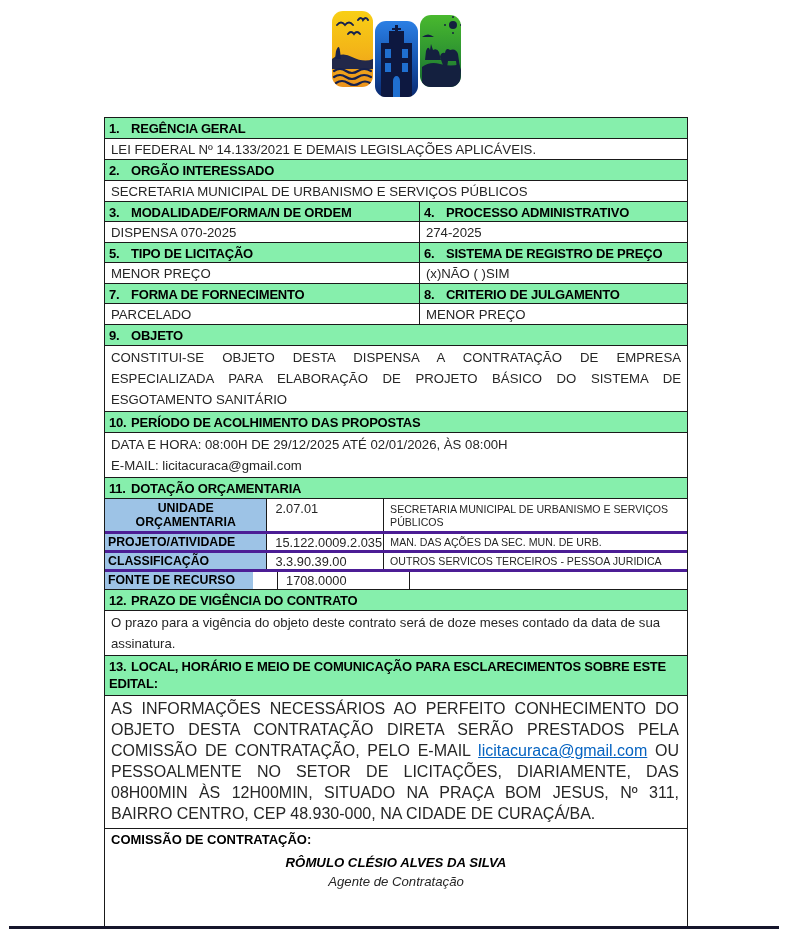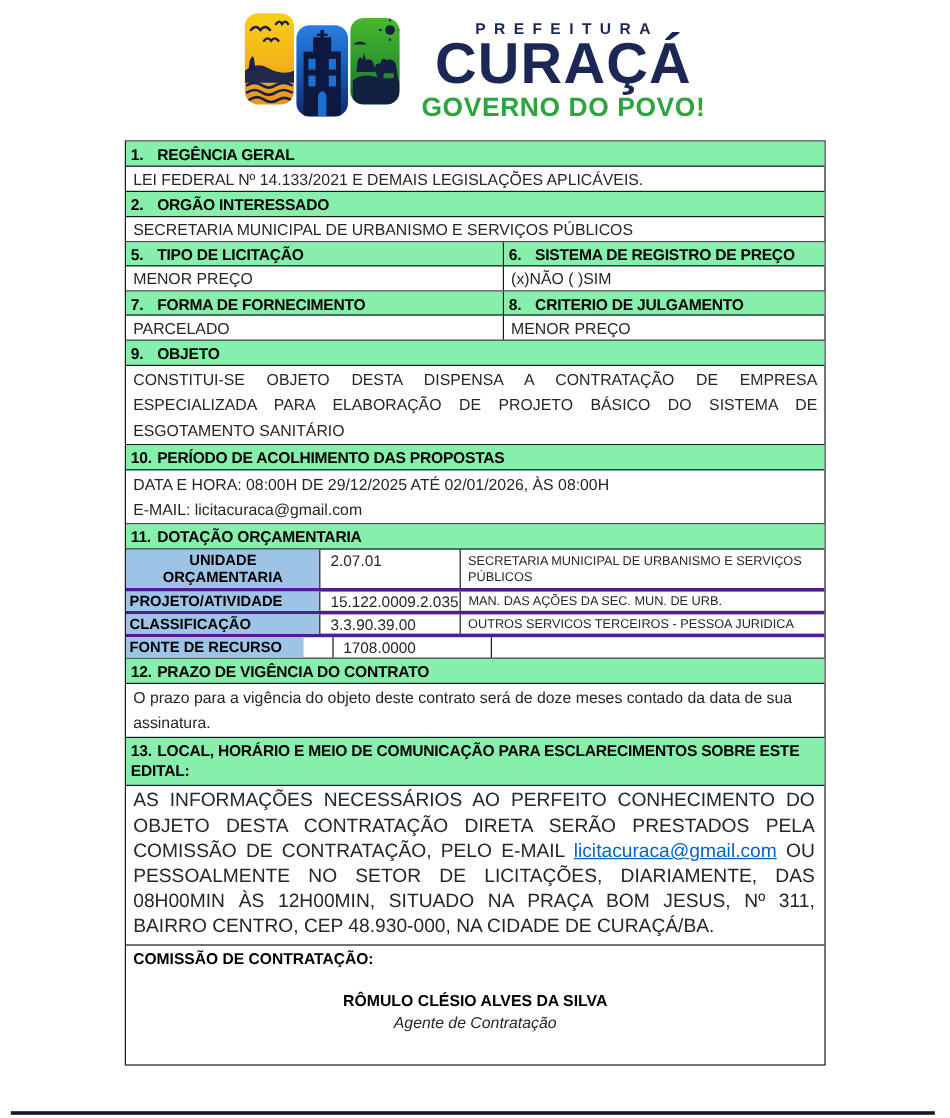--- a/index.html
+++ b/index.html
@@ -44,21 +44,21 @@
   .it-desc { width:305px; border-left:1px solid #1a1a1a; padding:2px 2px 1px 6px; font-size:10.6px; line-height:13px; display:flex; flex-direction:column; justify-content:center; }
   .it-r1 { min-height:29px; }
   .it-rs { min-height:17px; }
   .it-rs .it-code, .it-rs .it-desc, .it-rs .it-label { padding-top:1px; padding-bottom:0; }
 
   .s13-body { font-size:16px; line-height:21px; padding:2px 8px 4px 6px; min-height:105px; }
   .email-link { color:#0563c1; text-decoration:underline; cursor:pointer; }
 
   .commission { min-height:99px; padding:3px 6px; }
   .comm-label { font-weight:700; font-size:13px; color:#000; }
-  .comm-name { text-align:center; font-weight:700; font-size:13.2px; color:#000; margin-top:20px; }
+  .comm-name { text-align:center; font-weight:700; font-size:13.2px; color:#000; margin-top:8px;font-style:italic; }
   .comm-role { text-align:center; font-style:italic; font-size:13.2px; margin-top:4px; }
 
   .footer-line { position:absolute; bottom:3px; left:9px; width:770px; height:3px; background:#15152b; }
 </style>
 </head>
 <body>
 
 <div class="page">
 
   <div class="logo-wrap">
@@ -109,39 +109,48 @@
                 <path d="M40 10 h1"></path>
             </g>
             <path d="M2 22 q6 -5 12 0 h-12 z"></path>
             <path d="M6 36 q2 -6 4 -1 l1 -6 2 6 q4 -2 6 2 l2 8 h-16 z"></path>
             <path d="M20 42 q1 -5 5 -4 q1 -6 5 -3 q6 -2 8 4 l2 14 -3 0 -1 -7 -8 0 -1 7 -3 0 z"></path>
             <path d="M2 52 q8 -6 18 -3 q12 3 19 0 l2 6 -1 17 h-38 z"></path>
           </g>
         </svg>
       </div>
     </div>
-    <div class="brand">
-      <div class="brand-top">PREFEITURA</div>
-      <div class="brand-name">CURAÇÁ</div>
-      <div class="brand-tagline">GOVERNO DO POVO!</div>
-    </div>
   </div>
 
   <div class="doc-table">
 
     <div class="row sec-header">
       <span class="sec-num">1.</span><span>REGÊNCIA GERAL</span>
     </div>
     <div class="row sec-body">LEI FEDERAL Nº 14.133/2021 E DEMAIS LEGISLAÇÕES APLICÁVEIS.</div>
 
     <div class="row sec-header">
       <span class="sec-num">2.</span><span>ORGÃO INTERESSADO</span>
     </div>
     <div class="row sec-body">SECRETARIA MUNICIPAL DE URBANISMO E SERVIÇOS PÚBLICOS</div>
 
+    <div class="row two-col">
+      <div class="c1">
+        <div class="sec-header hdr">
+          <span class="sec-num">3.</span><span>MODALIDADE/FORMA/N DE ORDEM</span>
+        </div>
+        <div class="sec-body">DISPENSA 070-2025</div>
+      </div>
+      <div class="c2">
+        <div class="sec-header hdr">
+          <span class="sec-num">4.</span><span>PROCESSO ADMINISTRATIVO</span>
+        </div>
+        <div class="sec-body">274-2025</div>
+      </div>
+    </div>
 
     <div class="row two-col">
       <div class="c1">
         <div class="sec-header hdr">
           <span class="sec-num">5.</span><span>TIPO DE LICITAÇÃO</span>
         </div>
         <div class="sec-body">MENOR PREÇO</div>
       </div>
       <div class="c2">
         <div class="sec-header hdr">

